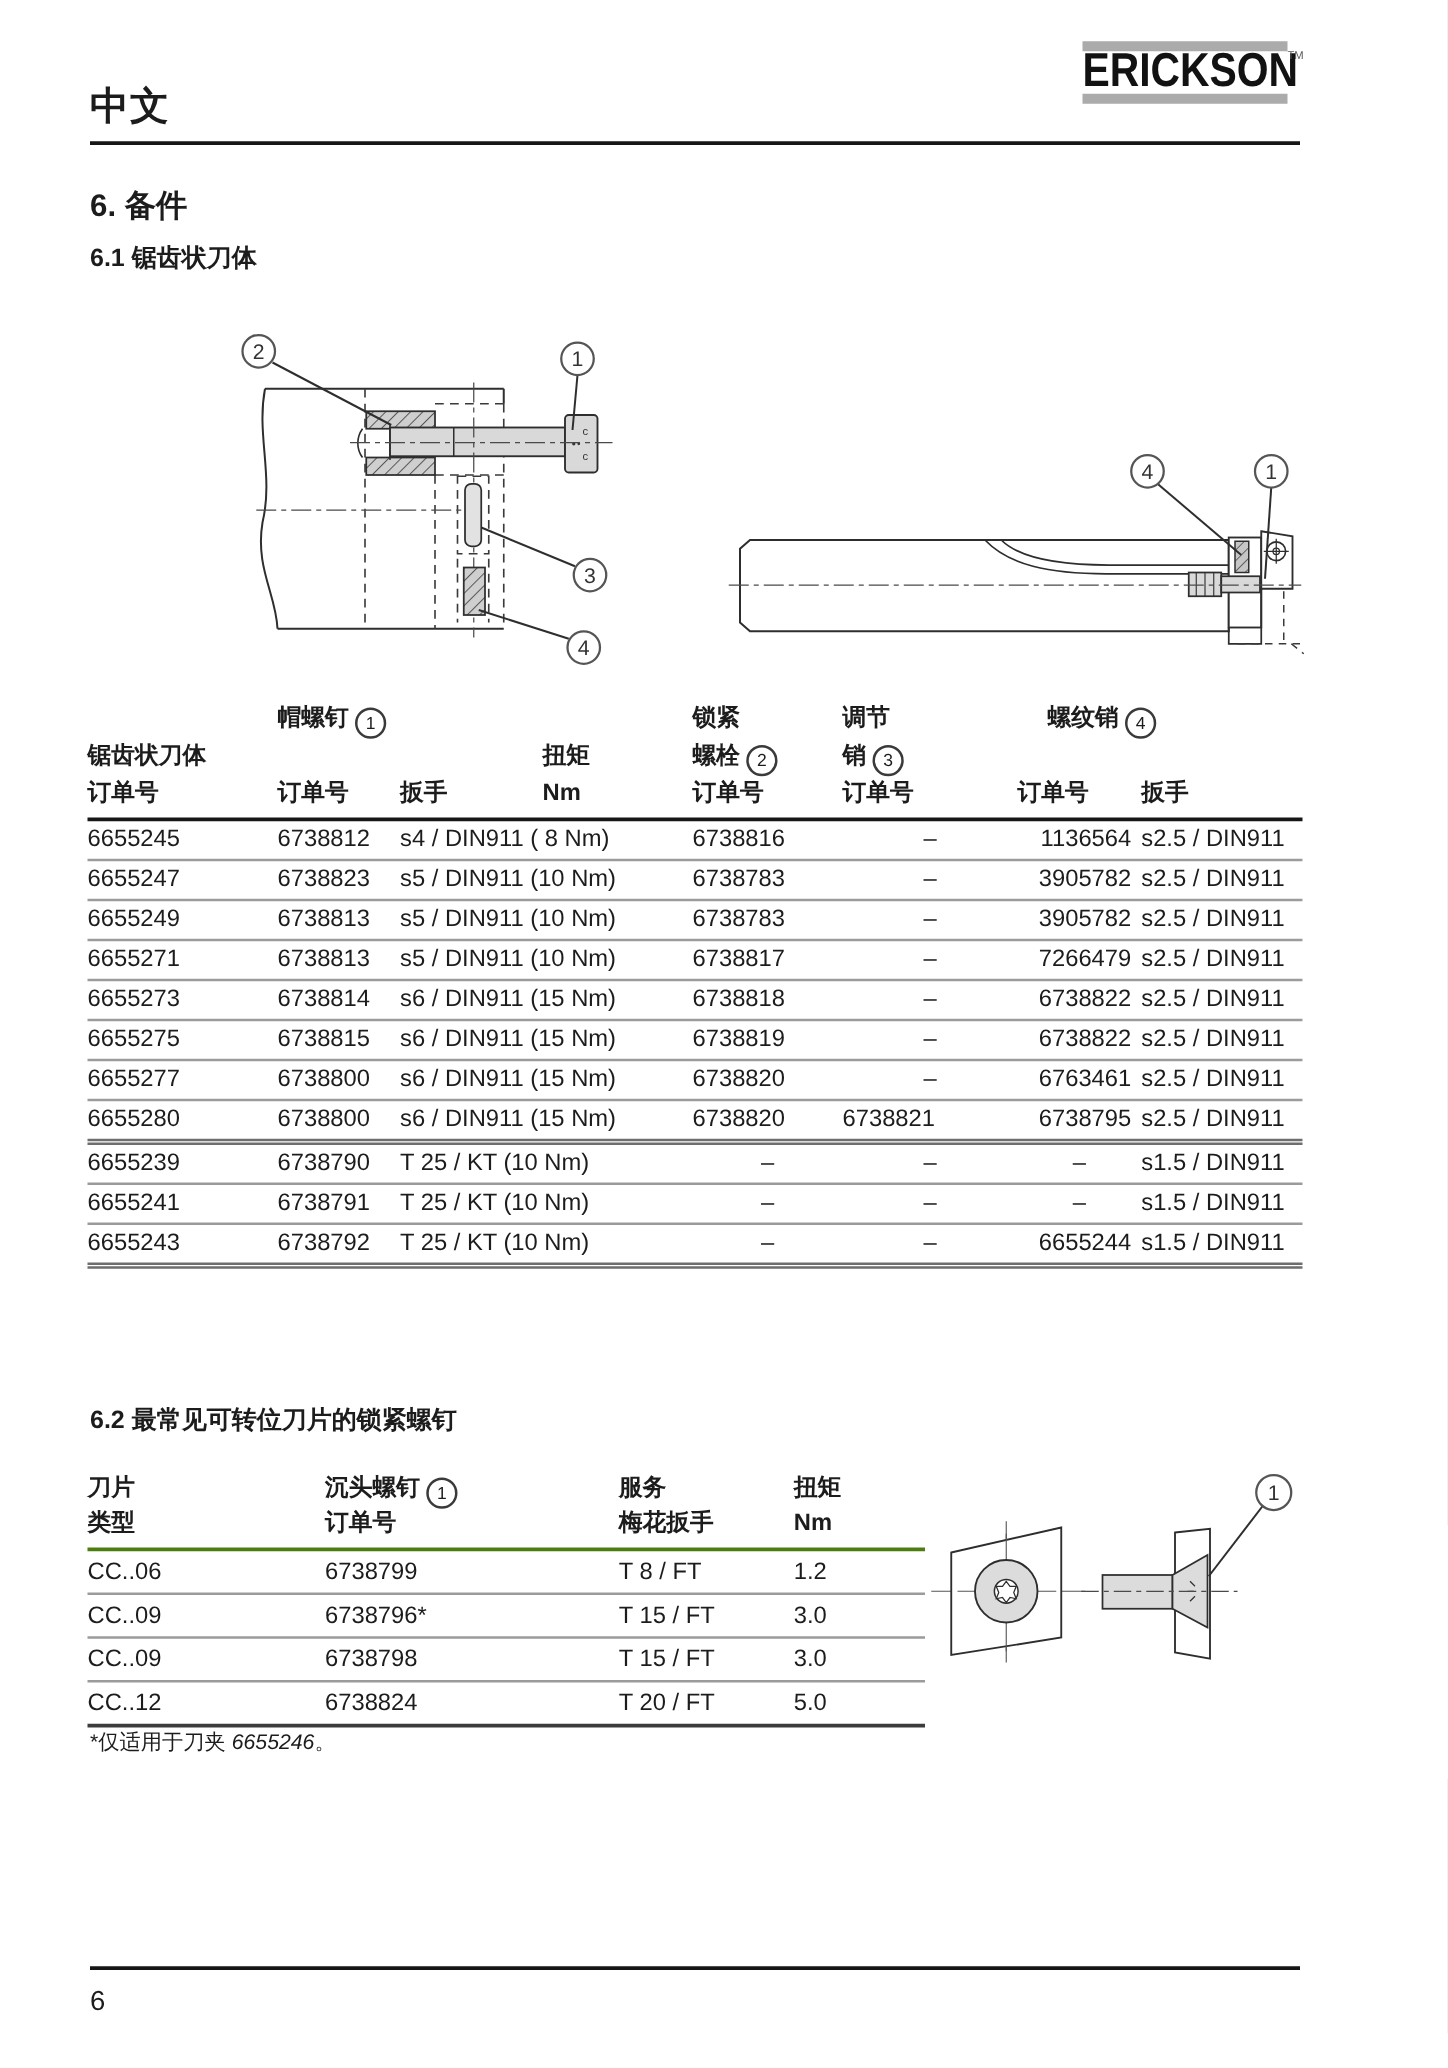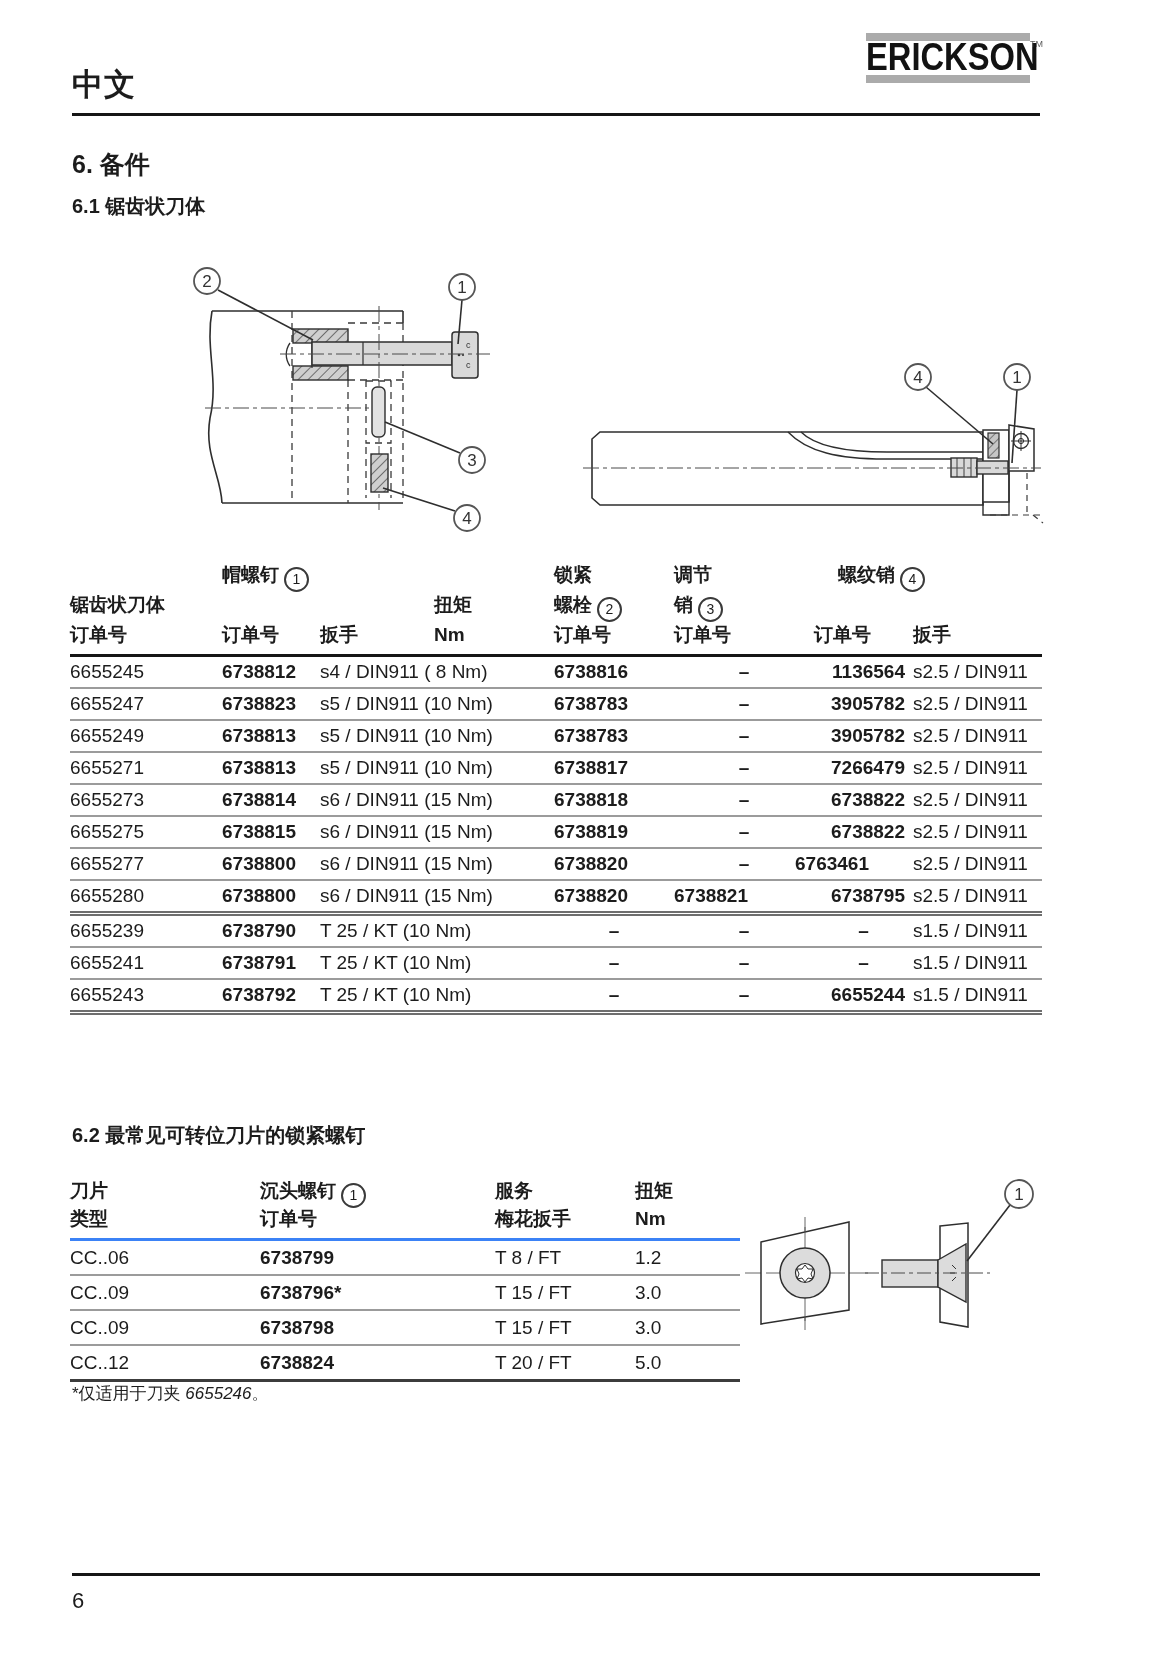--- a/index.html
+++ b/index.html
@@ -34,24 +34,24 @@
   
   .t1{left:70px; top:560px; width:972px;}
   .t-head{position:relative;}
   .t1 .t-head{height:94px; border-bottom:3px solid #161616;}
   .t-head .hl{position:absolute; font-size:19px; font-weight:bold; white-space:nowrap; line-height:26px;}
   .t1 .r1{top:2px;} .t1 .r2{top:32px;} .t1 .r3{top:62px;}
   .trow{position:relative; height:30px; line-height:30px; font-size:19px;
     border-bottom:2px solid #9b9b9b; box-sizing:content-box;}
   .trow.dbl{border-bottom:5px double #6e6e6e;}
   .trow span{position:absolute; top:0; white-space:nowrap;}
-  .b{font-weight:bold;}
+  .b{font-weight:normal;}
   
   .t2{left:70px; top:1178px; width:670px;}
-  .t2 .t-head{height:60px; border-bottom:3px solid #3b82f6;}
+  .t2 .t-head{height:60px; border-bottom:3px solid #4d7c0f;}
   .t2 .r1{top:0px;} .t2 .r2{top:28px;}
   .t2 .trow{height:33px; line-height:33px; font-size:19px;}
   .t2 .trow.last{border-bottom:3px solid #3c3c3c;}
   .footnote{left:72px; top:1382px; font-size:17px;}
   .footnote .ref{font-style:italic;}
   
   svg text.callout{font-family:"Liberation Sans","DejaVu Sans",sans-serif; font-size:17px; fill:#333;}
 </style>
 </head>
 <body>
@@ -280,21 +280,21 @@
           <span class="b" style="left: 604px; width: 140px; text-align: center;">–</span>
           <span class="b" style="left: 744px; width: 91px; text-align: right;">6738822</span>
           <span style="left: 843px;">s2.5 / DIN911</span>
         </div>
         <div class="trow">
           <span style="left: 0px;">6655277</span>
           <span class="b" style="left: 152px;">6738800</span>
           <span style="left: 250px;">s6 / DIN911 (15 Nm)</span>
           <span class="b" style="left: 484px;">6738820</span>
           <span class="b" style="left: 604px; width: 140px; text-align: center;">–</span>
-          <span class="b" style="left: 708px; width: 91px; text-align: right;">6763461</span>
+          <span class="b" style="left: 744px; width: 91px; text-align: right;">6763461</span>
           <span style="left: 843px;">s2.5 / DIN911</span>
         </div>
         <div class="trow dbl">
           <span style="left: 0px;">6655280</span>
           <span class="b" style="left: 152px;">6738800</span>
           <span style="left: 250px;">s6 / DIN911 (15 Nm)</span>
           <span class="b" style="left: 484px;">6738820</span>
           <span class="b" style="left: 604px;">6738821</span>
           <span class="b" style="left: 744px; width: 91px; text-align: right;">6738795</span>
           <span style="left: 843px;">s2.5 / DIN911</span>

